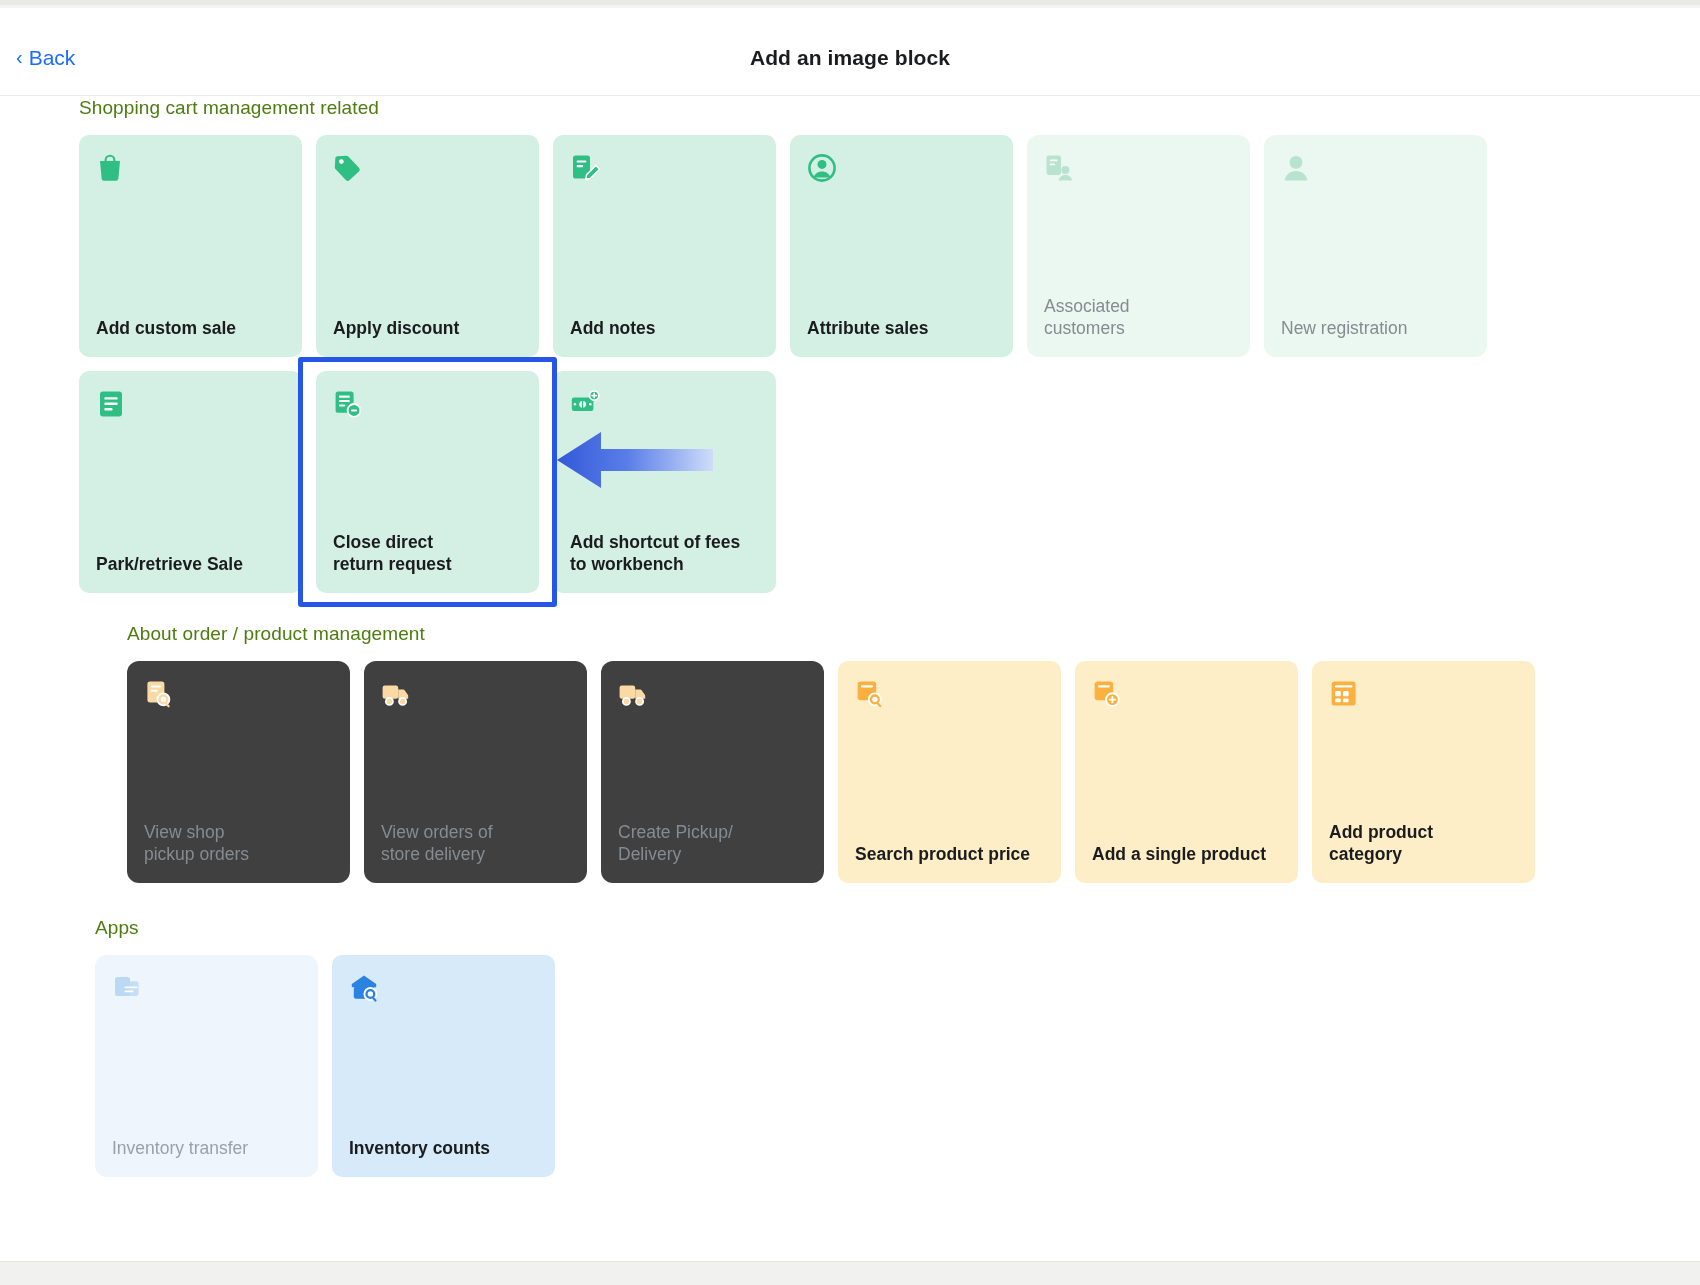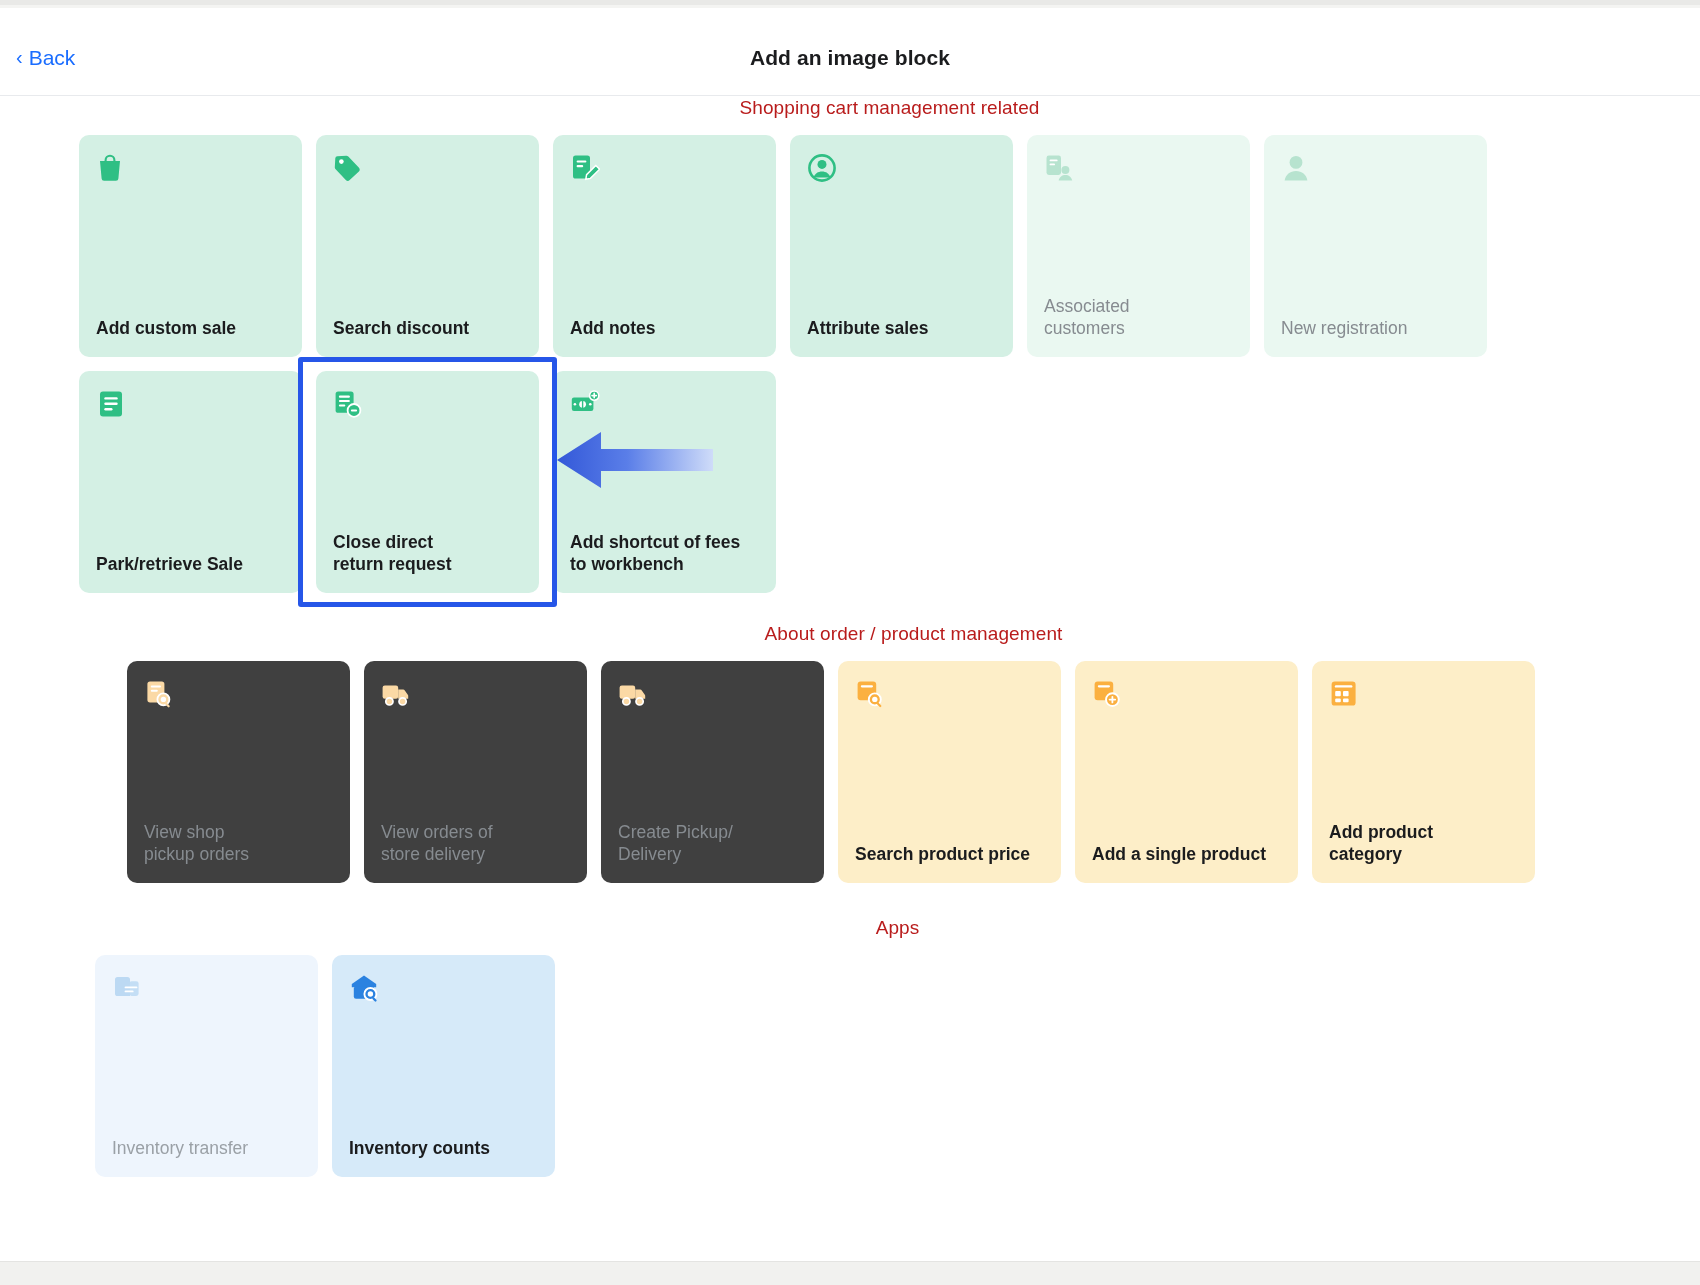--- a/index.html
+++ b/index.html
@@ -77,41 +77,40 @@
     width: 1700px;
     height: 1167px;
     overflow: hidden;
     background: #ffffff;
   }
   .section { position: relative; }
   .section-title {
     margin-left: 79px;
     font-size: 19px;
     font-weight: 400;
-    color: #b91c1c;
+    color: #4d7c0f;
     letter-spacing: 0.1px;
-    text-align: center;
   }
   .grid {
     display: grid;
     grid-template-columns: repeat(6, 223px);
     gap: 14px;
     margin-left: 79px;
     margin-top: 16px;
   }
   .card {
     position: relative;
     height: 222px;
     border-radius: 10px;
     padding: 18px 17px 0 17px;
     cursor: pointer;
     user-select: none;
     overflow: hidden;
   }
-  .card.disabled { cursor: default; }
+  .card.disabled { cursor: default; border-radius: 12px; }
   .card .icon-wrap {
     position: absolute;
     top: 18px;
     left: 17px;
     width: 30px;
     height: 30px;
     display: flex;
     align-items: center;
     justify-content: center;
   }
@@ -196,21 +195,21 @@
               </span>
         <div class="card-label">Add custom sale</div>
       </div>
             <div class="card green">
         <span class="icon-wrap">
                 <svg width="30" height="30" viewBox="0 0 30 30" aria-hidden="true">
                   <path d="M15.3 3.4 26 14.8c1 1.1 1 2.8-.1 3.8L16.7 27a2.7 2.7 0 0 1-3.9-.1L2.4 15.9a2.3 2.3 0 0 1-.6-1.7l.5-9a2.2 2.2 0 0 1 2.1-2l9-.4c.7 0 1.4.2 1.9.6z" fill="#2fbf84"></path>
        <circle cx="8.4" cy="8.6" r="2.3" fill="#ffffff"></circle>
                 </svg>
               </span>
-        <div class="card-label">Search discount</div>
+        <div class="card-label">Apply discount</div>
       </div>
             <div class="card green">
         <span class="icon-wrap">
                 <svg width="30" height="30" viewBox="0 0 30 30" aria-hidden="true">
                   <rect x="3" y="2.5" width="17" height="23" rx="2.6" fill="#2fbf84"></rect>
        <rect x="6.6" y="7.4" width="9.8" height="2.1" rx="1" fill="#ffffff"></rect>
        <rect x="6.6" y="12.1" width="6.6" height="2.1" rx="1" fill="#ffffff"></rect>
        <path d="M25.8 12.5 16.6 21.7l-.8 4.6 4.6-.9 9.2-9.2-3.8-3.7z" fill="#2fbf84" stroke="#ffffff" stroke-width="1.5"></path>
                 </svg>
               </span>

